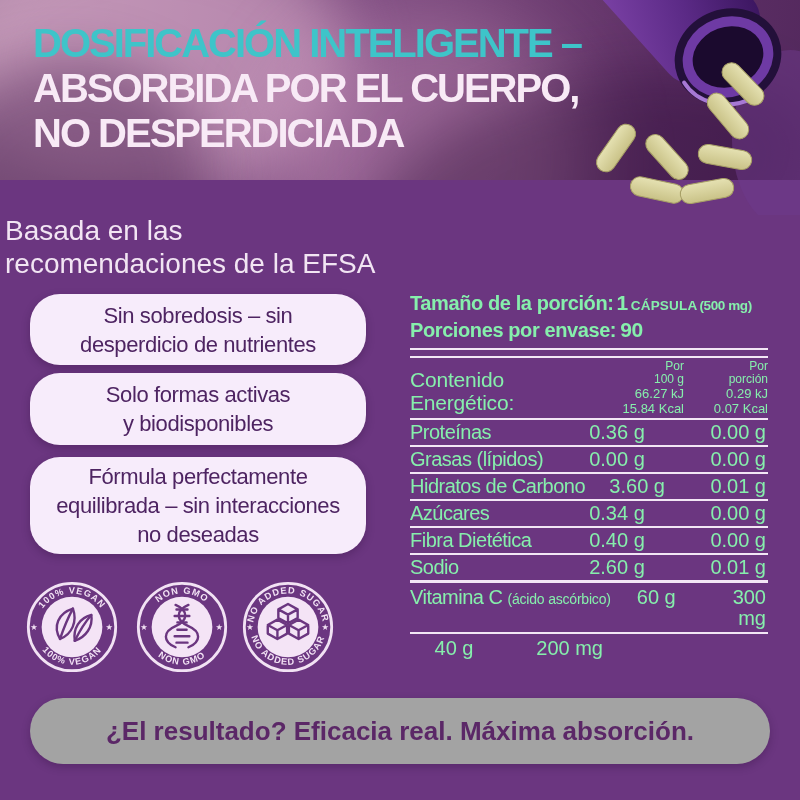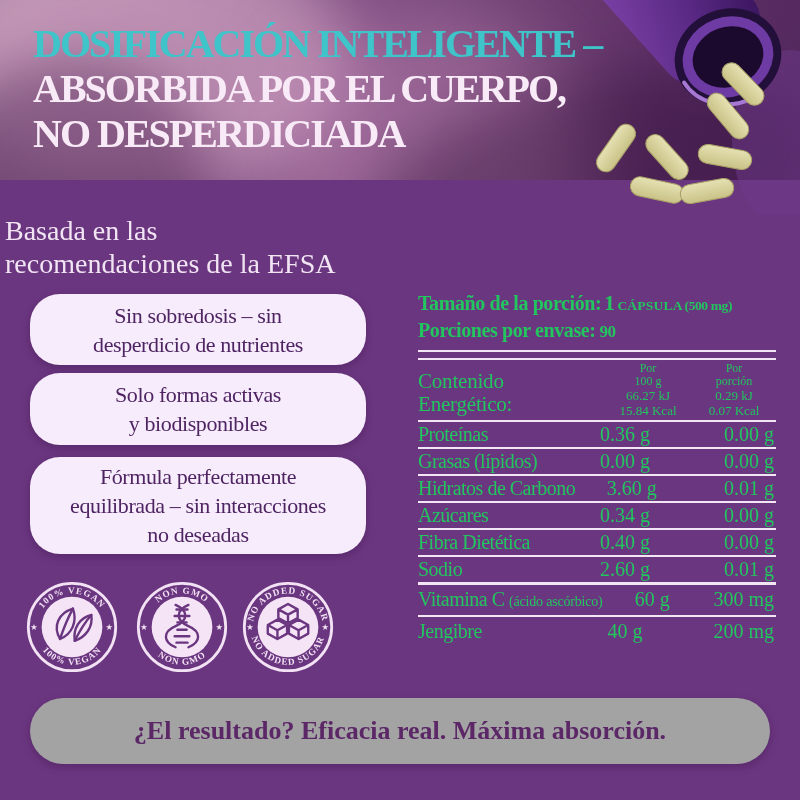--- a/index.html
+++ b/index.html
@@ -1,17 +1,17 @@
 <!DOCTYPE html>
 <html><head>
 <meta charset="utf-8">
 <style>
   html,body{margin:0;padding:0;background:#6B3680;}
   .page{position:relative;width:800px;height:800px;overflow:hidden;background:#6B3680;
-        font-family:Liberation Serif, serif;}
+        font-family:Liberation Sans, sans-serif;}
 
   
   .header{position:absolute;left:0;top:0;width:800px;height:180px;overflow:hidden;
     background:linear-gradient(100deg,#a27a9c 0%,#8e5f8c 25%,#7c4b7f 45%,#6f3f73 62%,#5e3066 82%,#53285d 100%);}
   .blob{position:absolute;border-radius:50%;}
   .hb1{left:-50px;top:-70px;width:400px;height:260px;background:rgba(232,186,214,.5);filter:blur(30px);}
   .hb2{left:270px;top:10px;width:320px;height:300px;background:rgba(214,158,199,.35);filter:blur(40px);}
   .hb3{left:360px;top:80px;width:460px;height:220px;background:rgba(40,8,50,.38);filter:blur(28px);transform:rotate(-14deg);}
   .hb4{left:-70px;top:60px;width:280px;height:230px;background:rgba(58,14,66,.42);filter:blur(28px);}
   .title{position:absolute;left:33px;top:21px;line-height:45px;font-weight:bold;letter-spacing:-2px;font-size:40px;z-index:4;}
@@ -28,30 +28,30 @@
   
   .benefit{position:absolute;left:30px;width:336px;background:#F7ECFB;border-radius:30px;
            color:#4E2462;font-size:22px;line-height:29px;font-weight:500;letter-spacing:-.4px;
            display:flex;align-items:center;justify-content:center;text-align:center;
            white-space:pre-line;box-shadow:0 3px 8px rgba(30,5,40,.25);z-index:2;}
   .b1{top:294px;height:71px;}
   .b2{top:373px;height:72px;}
   .b3{top:457px;height:97px;}
 
   
-  .nutrition{position:absolute;left:410px;top:291px;width:358px;color:#22c55e;z-index:2;margin-left:8px;}
+  .nutrition{position:absolute;left:410px;top:291px;width:358px;color:#86efac;z-index:2;}
   .serving-line,.serving-line2{font-weight:bold;font-size:20px;letter-spacing:-.4px;white-space:nowrap;line-height:24px;}
   .sv-qty{font-size:21px;margin-left:3px;}
   .sv-unit{font-size:13.5px;margin-left:3px;letter-spacing:.2px;}
   .sv-mg{font-size:13.5px;margin-left:2px;}
-  .sv-qty2{font-size:17px;margin-left:4px;}
+  .sv-qty2{font-size:21px;margin-left:4px;}
   .rule-double{margin-top:6px;height:6px;border-top:2.5px solid #F2E6F5;border-bottom:2.5px solid #F2E6F5;}
   .energy-row{display:flex;align-items:flex-start;padding:2px 0 2px;border-bottom:2.5px solid #F2E6F5;}
   .e-label{flex:1;font-size:21px;line-height:23px;letter-spacing:-.2px;padding-top:8px;}
-  .colh{width:88px;text-align:center;font-size:12px;line-height:12.5px;}
+  .colh{width:88px;text-align:right;font-size:12px;line-height:12.5px;}
   .colh.c2h{width:84px;}
   .evals{font-size:13px;line-height:14.5px;margin-top:2px;}
   .nrow{display:flex;align-items:baseline;padding:2px 0 2px;border-bottom:2px solid #F2E6F5;line-height:21px;gap:15px;}
   .nrow .lab{flex:1;font-size:20px;letter-spacing:-.5px;white-space:nowrap;}
   .nrow .sub{font-size:14px;letter-spacing:-.2px;}
   .nrow .v1{width:88px;text-align:center;font-size:20px;padding-right:6px;}
   .nrow .v2{width:84px;text-align:right;font-size:20px;padding-right:2px;}
   .nrow.thick{border-bottom-width:3.5px;}
   .nrow.active{padding:4px 0 3px;}
   .nrow.nolast{border-bottom:none;}
@@ -206,21 +206,20 @@
       <span class="v1">2.60 g</span>
       <span class="v2">0.01 g</span>
     </div>
 
     <div class="nrow active">
       <span class="lab"><span>Vitamina C</span> <span class="sub">(ácido ascórbico)</span></span>
       <span class="v1">60 g</span>
       <span class="v2">300 mg</span>
     </div>
     <div class="nrow active nolast">
-      <span class="lab">Jengibre</span>
       <span class="v1">40 g</span>
       <span class="v2">200 mg</span>
     </div>
   </div>
 
   <svg class="badge" style="left:26px" width="92" height="92" viewBox="0 0 100 100">
     <defs>
       <path id="arcT0" d="M 11.5 52 A 38.5 38.5 0 0 1 88.5 52"></path>
       <path id="arcB0" d="M 9 50 A 41 41 0 0 0 91 50"></path>
     </defs>

